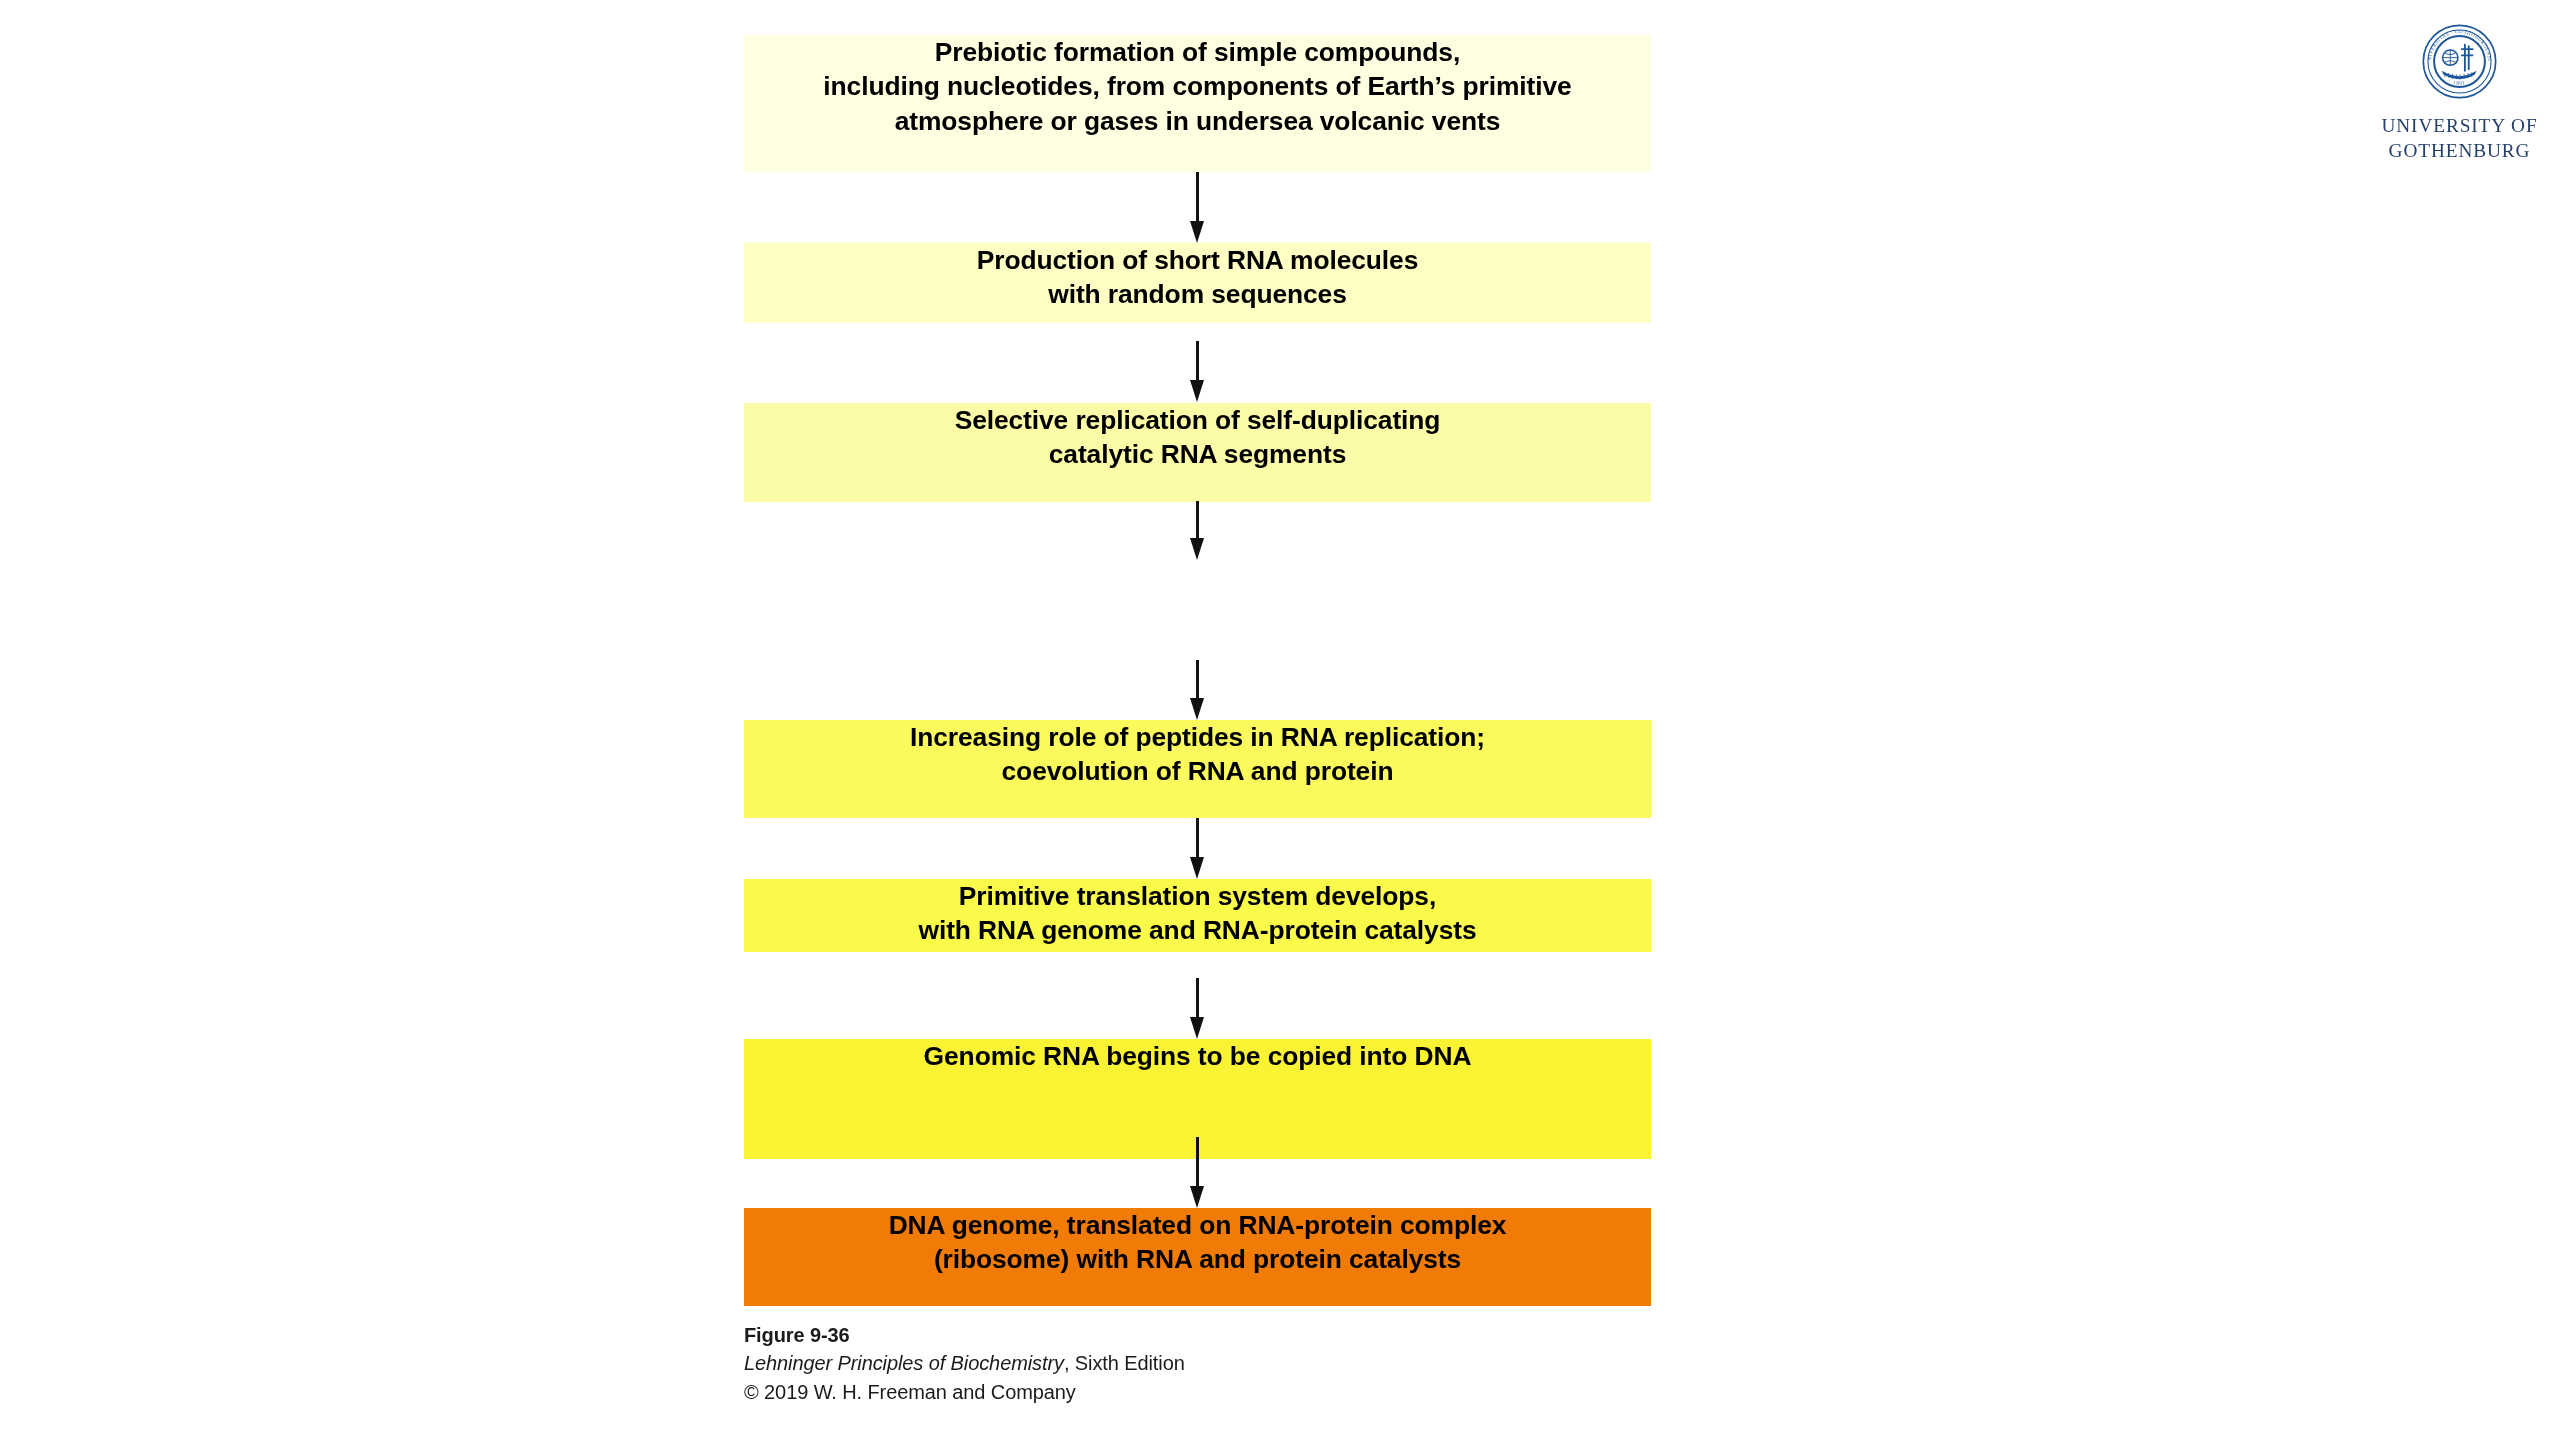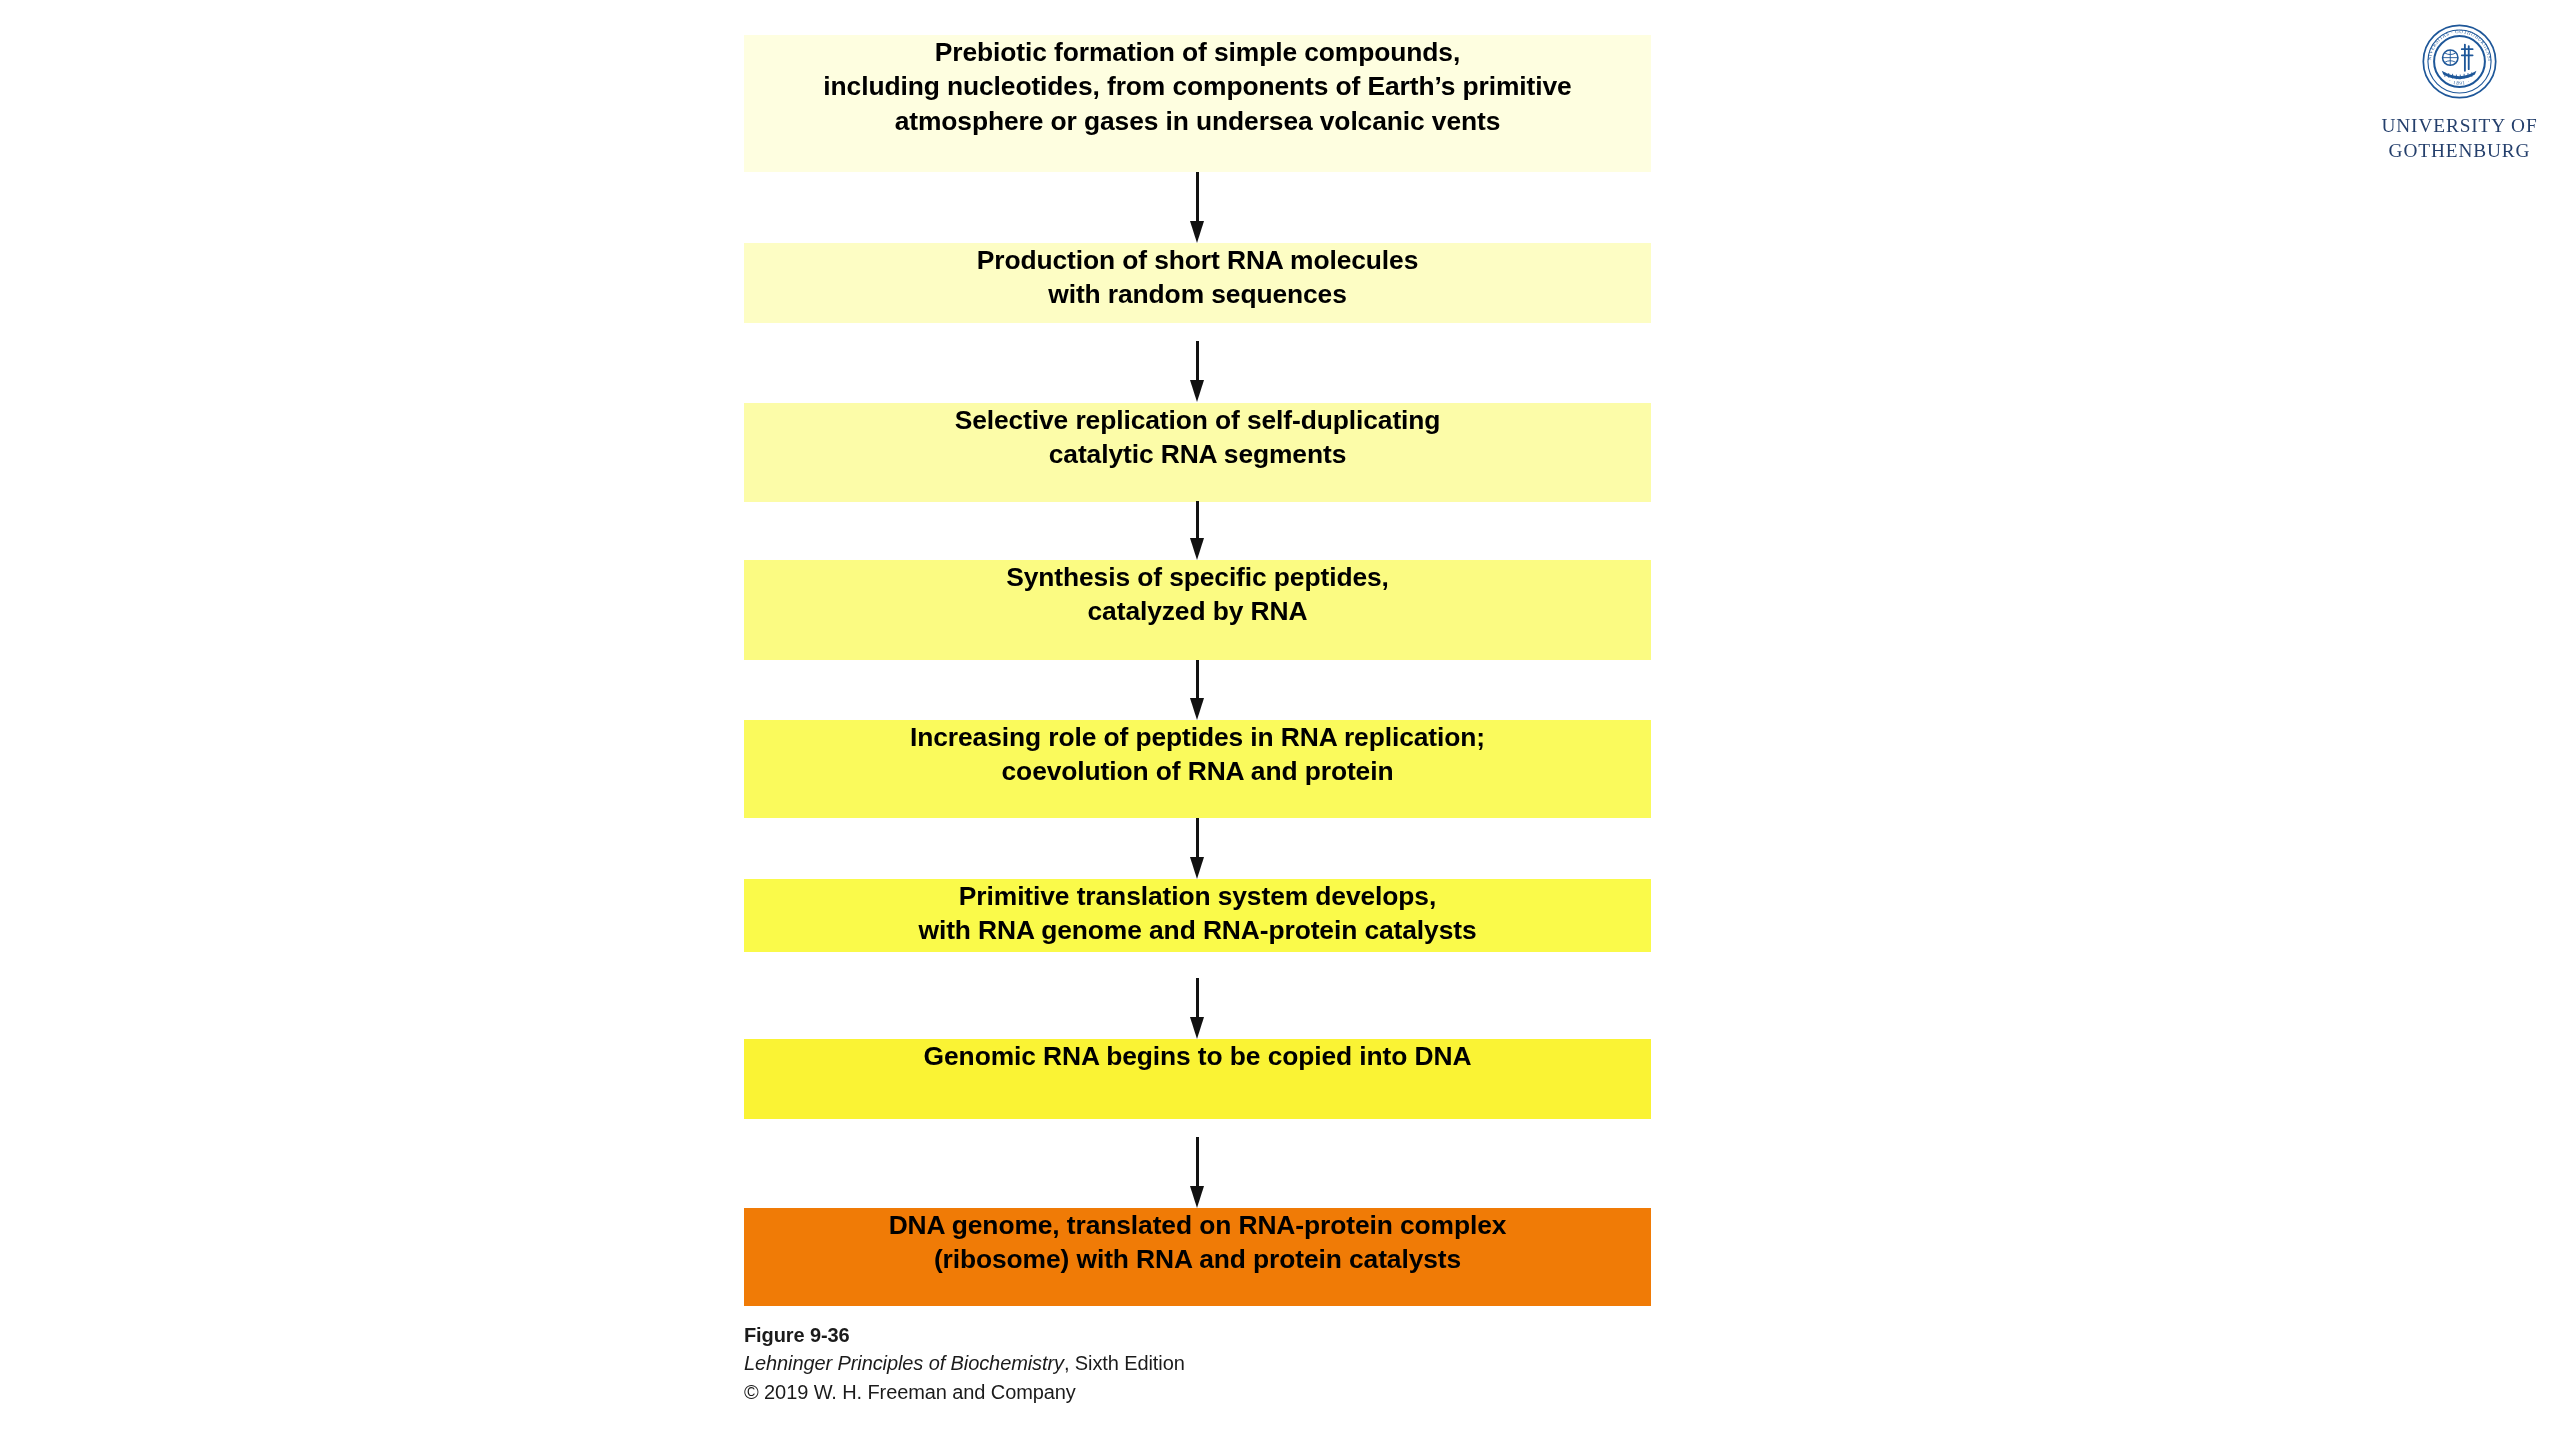--- a/index.html
+++ b/index.html
@@ -145,24 +145,20 @@
   <div class="flow-box" style="top: 403px; height: 99px; background: rgb(252, 252, 168);">
     <span class="label">Selective replication of self-duplicating
 catalytic RNA segments</span>
   </div>
 
   <div class="flow-arrow" style="top: 501px; height: 59px;">
     <div class="stem" style="height: 37px;"></div>
     <div class="head"></div>
   </div>
 
-  <div class="flow-box" style="top: 560px; height: 100px; background: rgb(251, 251, 130);">
-    <span class="label">Synthesis of specific peptides,
-catalyzed by RNA</span>
-  </div>
 
   <div class="flow-arrow" style="top: 660px; height: 60px;">
     <div class="stem" style="height: 38px;"></div>
     <div class="head"></div>
   </div>
 
   <div class="flow-box" style="top: 720px; height: 98px; background: rgb(250, 250, 92);">
     <span class="label">Increasing role of peptides in RNA replication;
 coevolution of RNA and protein</span>
   </div>
@@ -175,21 +171,21 @@
   <div class="flow-box" style="top: 879px; height: 73px; background: rgb(250, 250, 74);">
     <span class="label">Primitive translation system develops,
 with RNA genome and RNA-protein catalysts</span>
   </div>
 
   <div class="flow-arrow" style="top: 978px; height: 61px;">
     <div class="stem" style="height: 39px;"></div>
     <div class="head"></div>
   </div>
 
-  <div class="flow-box" style="top: 1039px; height: 80px; background: rgb(250, 243, 52);">
+  <div class="flow-box" style="top: 1039px; height: 120px; background: rgb(250, 243, 52);">
     <span class="label">Genomic RNA begins to be copied into DNA</span>
   </div>
 
   <div class="flow-arrow" style="top: 1137px; height: 71px;">
     <div class="stem" style="height: 49px;"></div>
     <div class="head"></div>
   </div>
 
   <div class="flow-box" style="top: 1208px; height: 98px; background: rgb(240, 123, 6);">
     <span class="label">DNA genome, translated on RNA-protein complex

